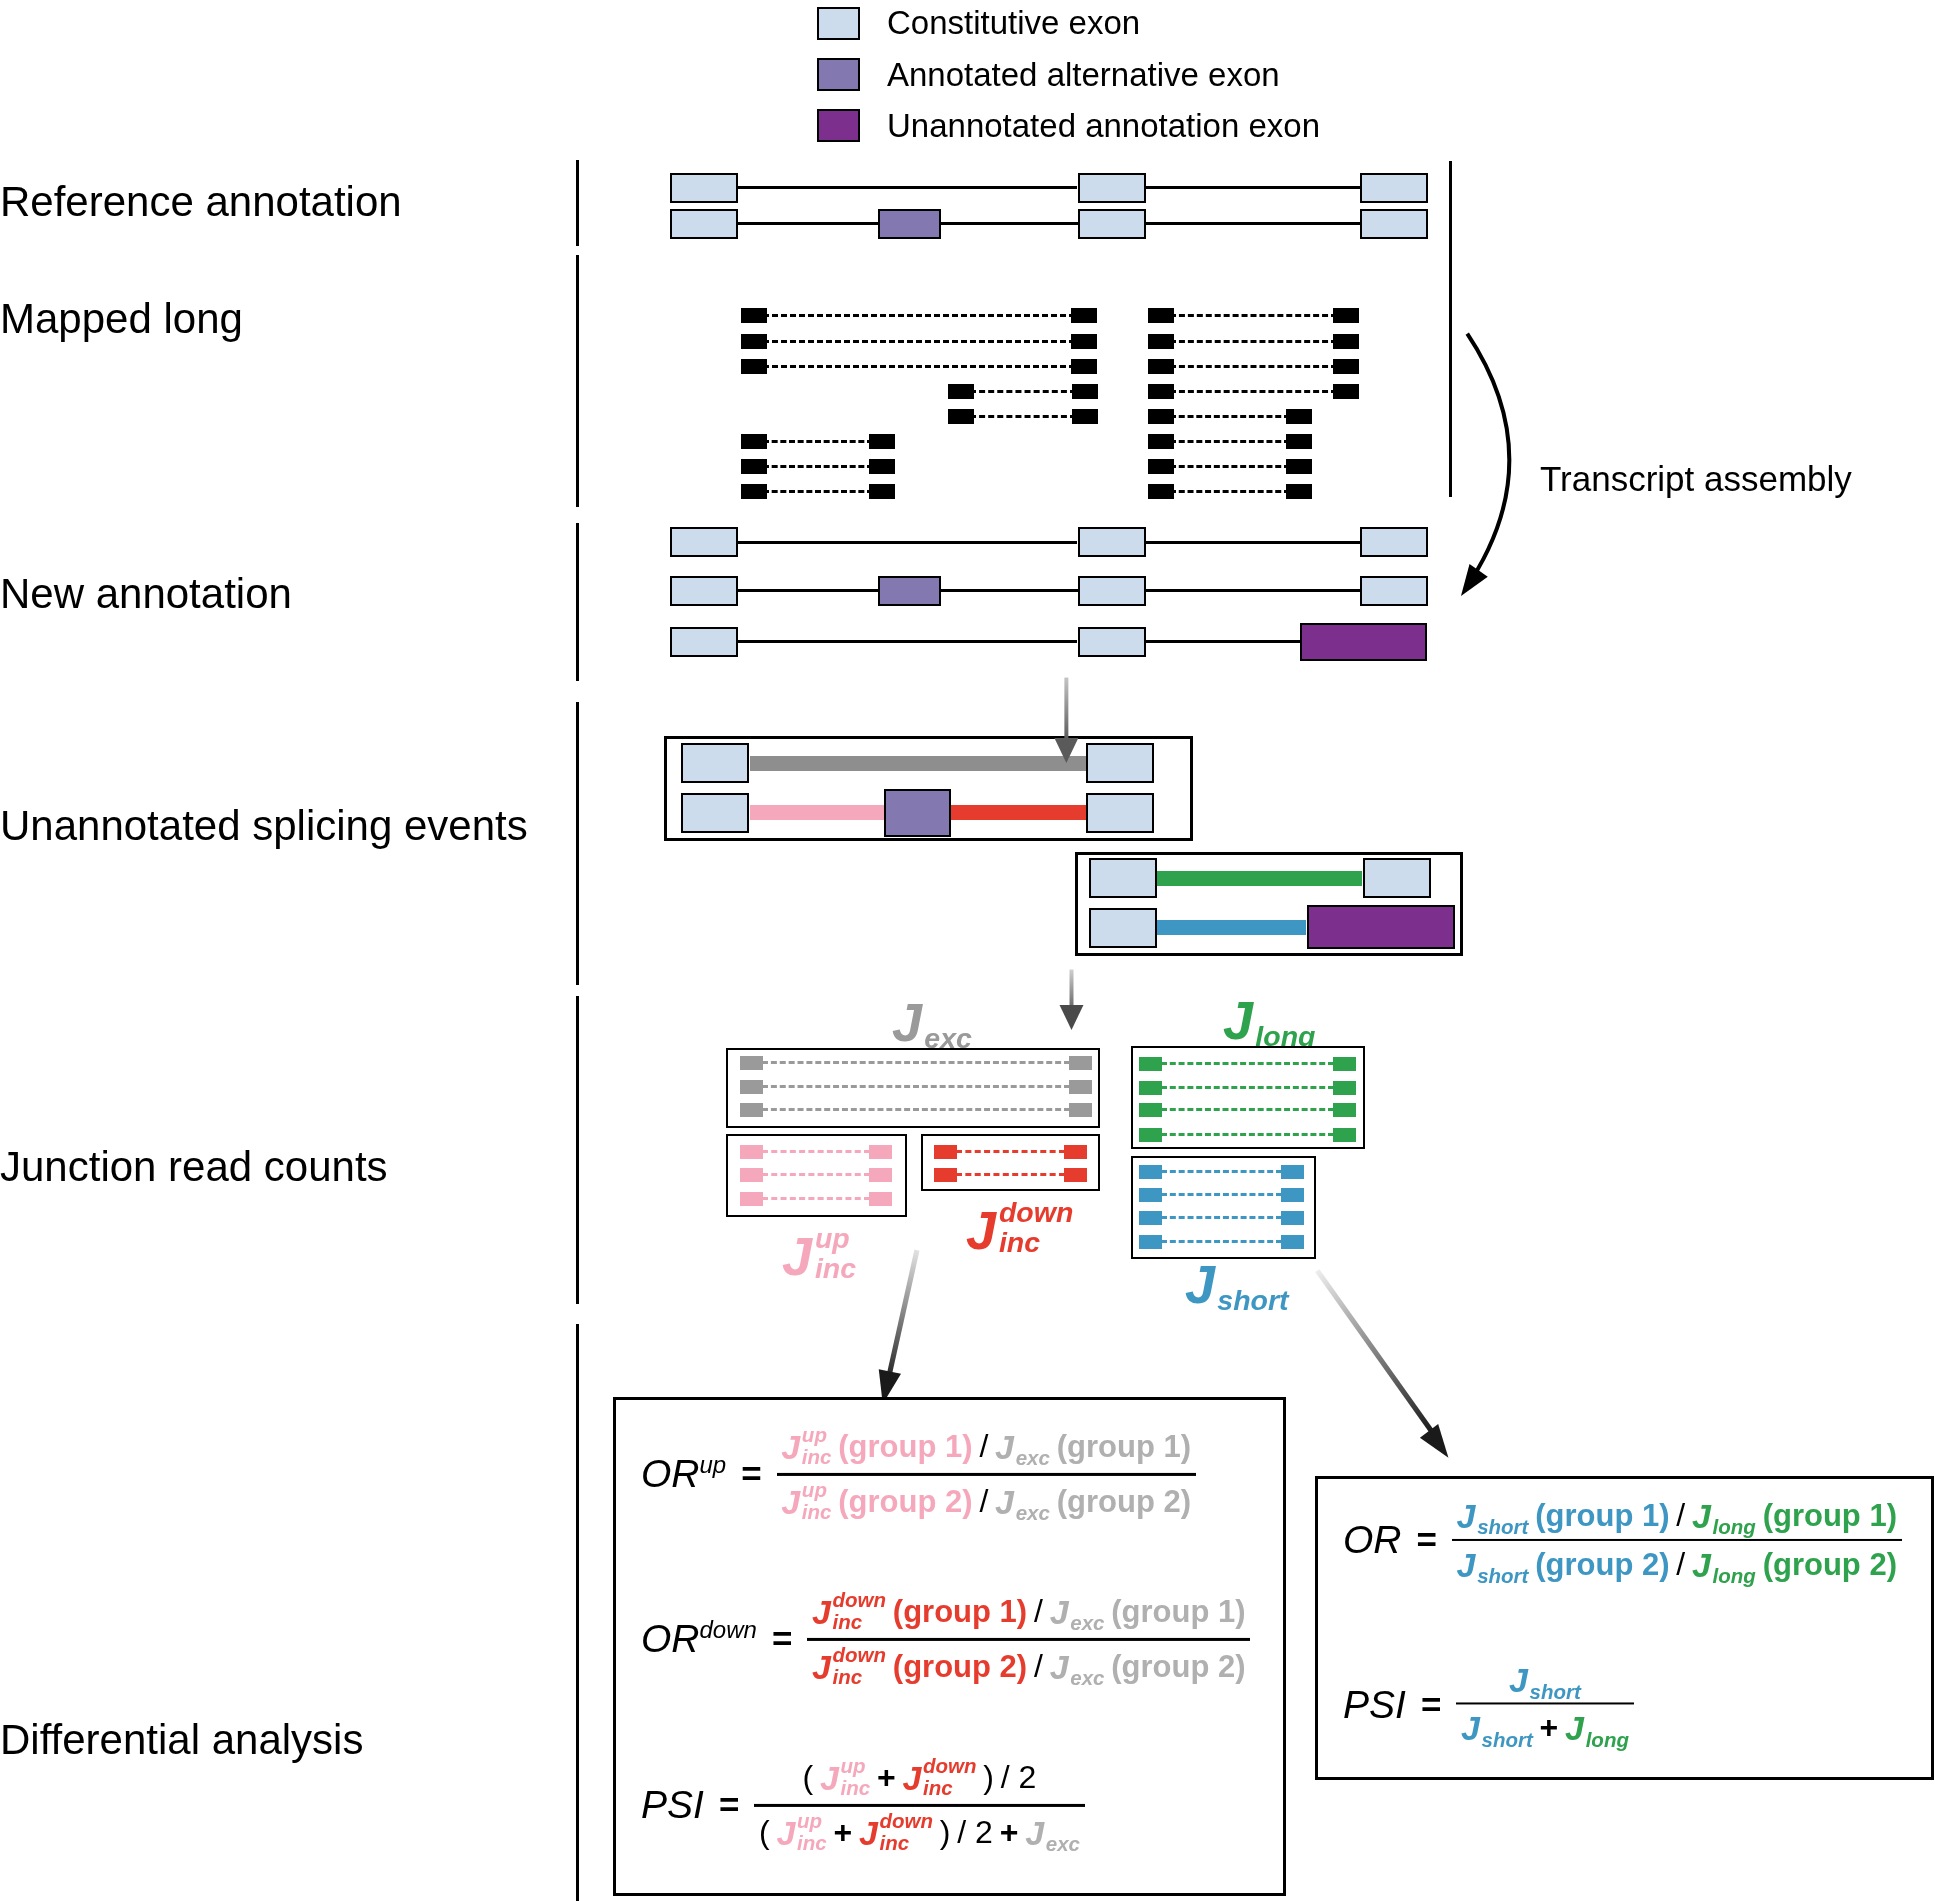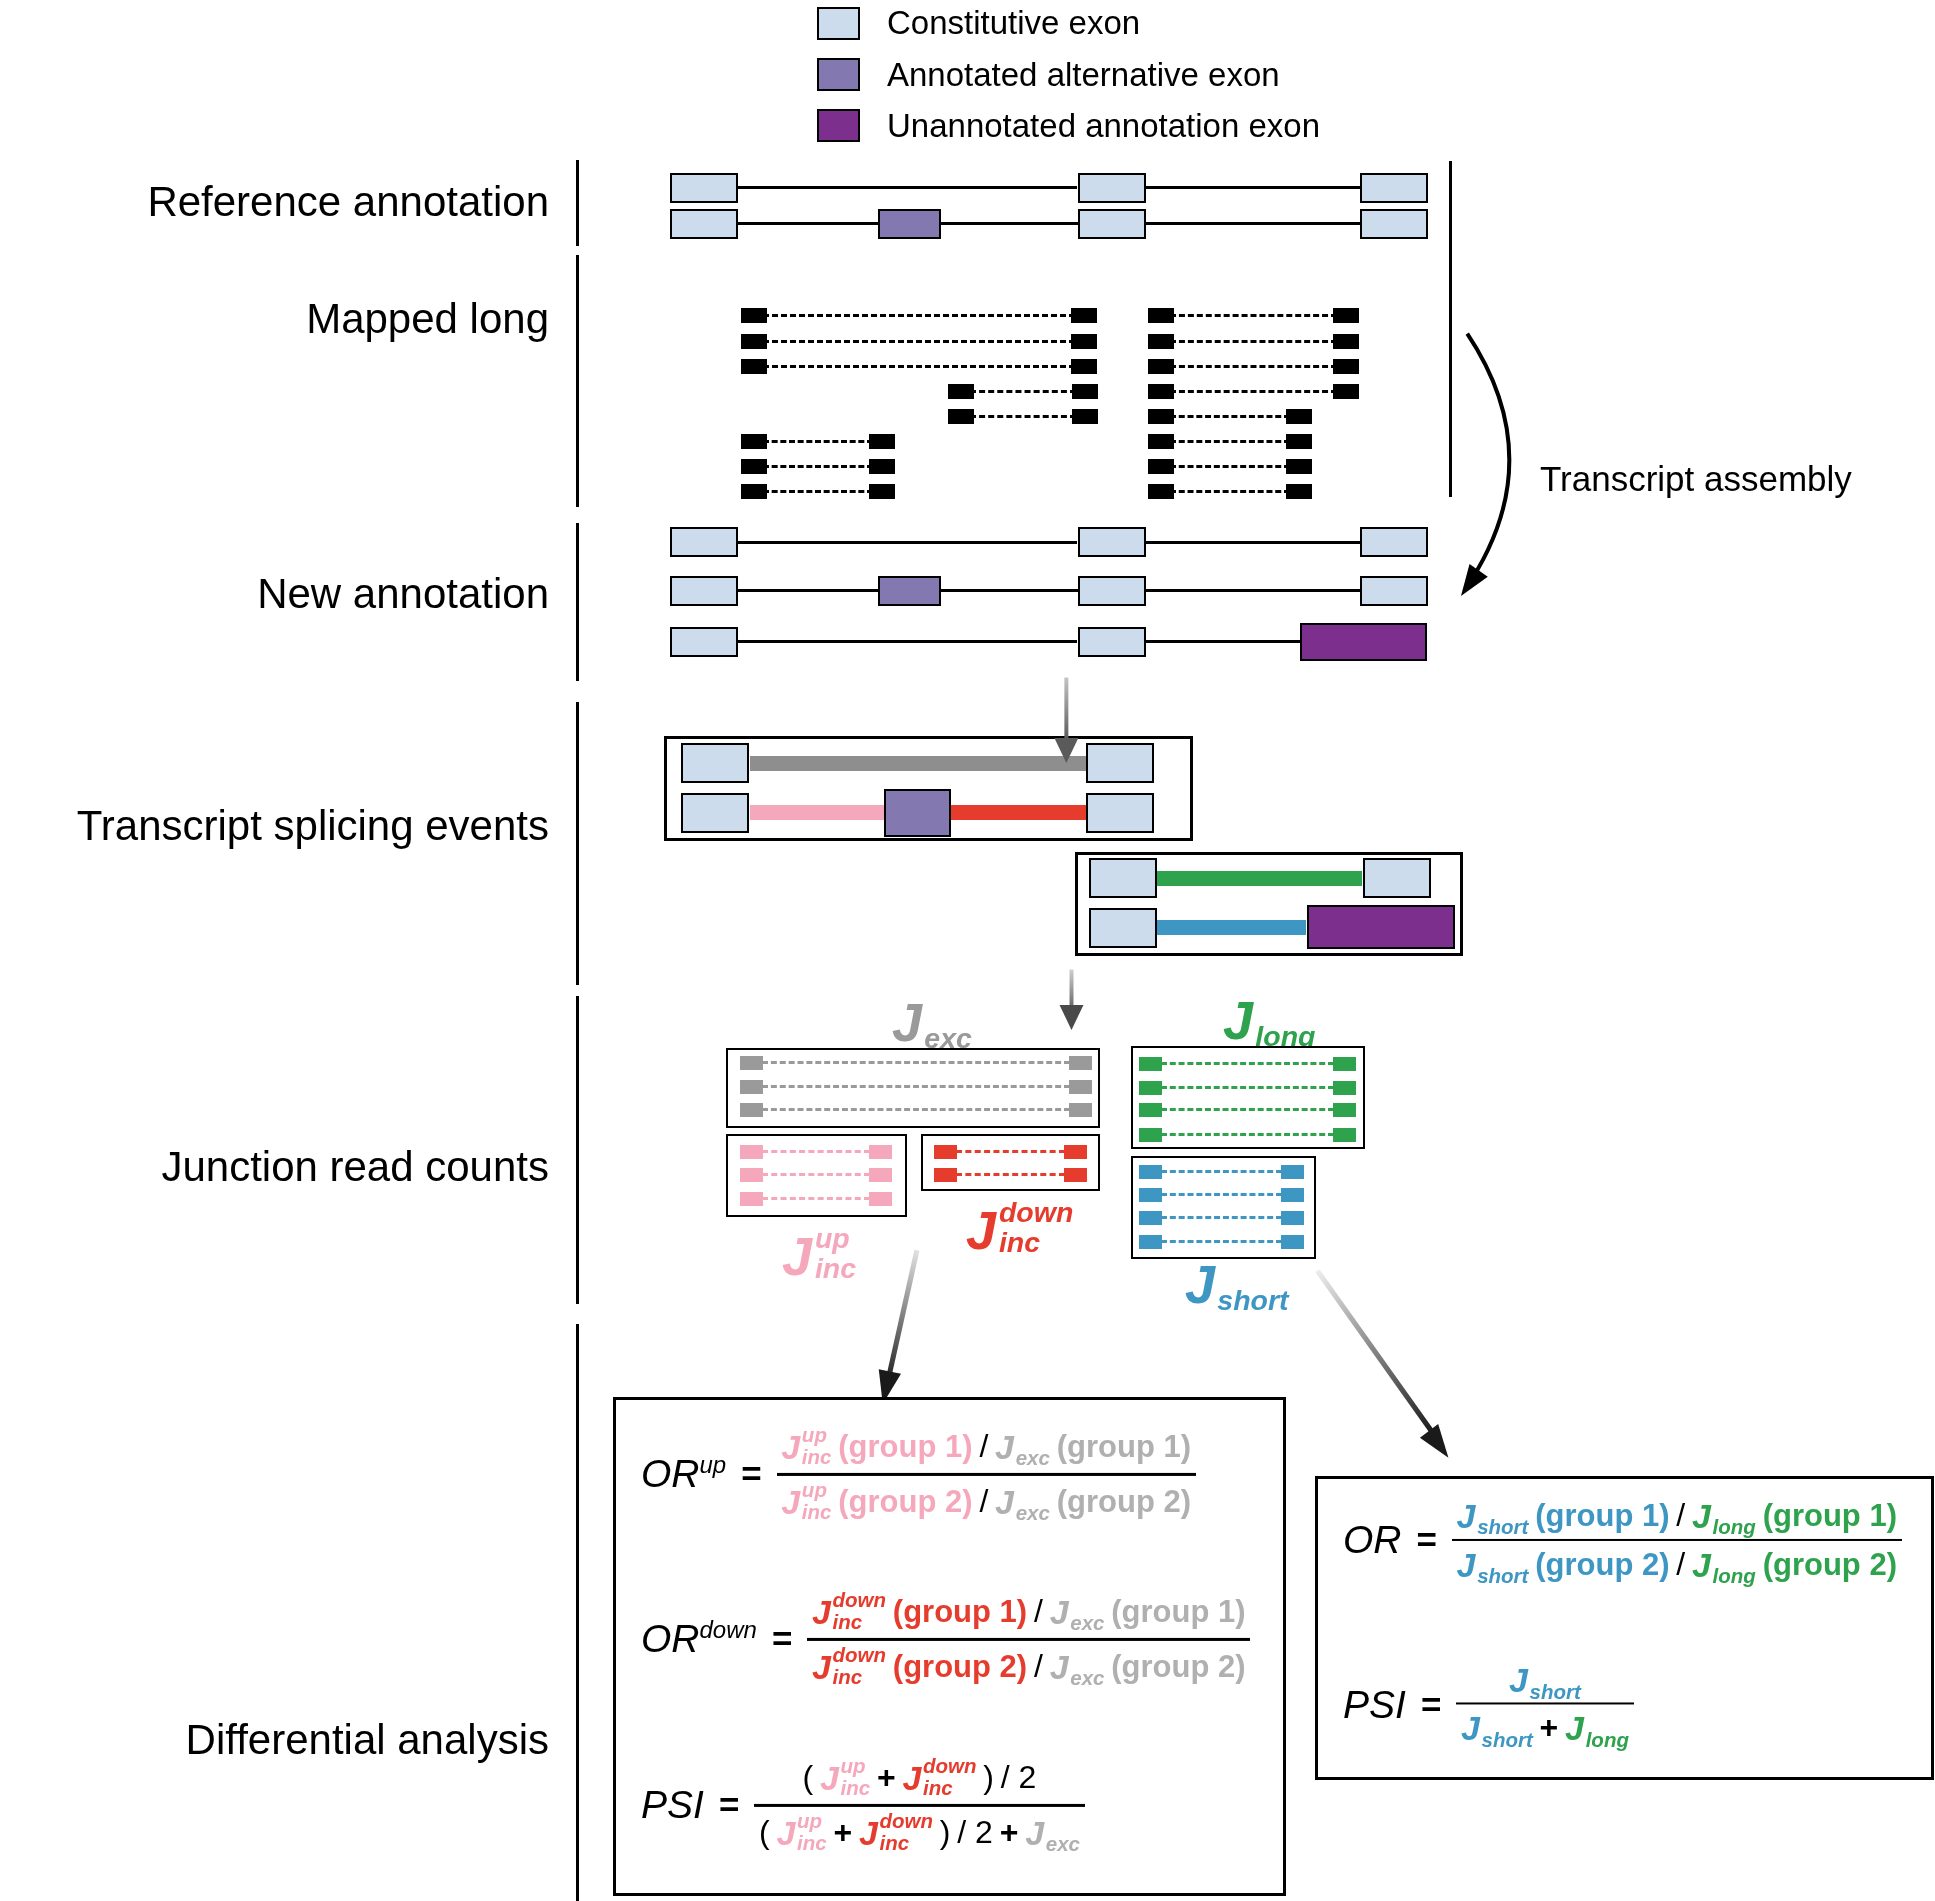--- a/index.html
+++ b/index.html
@@ -1,19 +1,19 @@
 <!DOCTYPE html>
 <html style="font-size:9px"><head>
 <meta charset="utf-8">
 <style>
   html,body{margin:0;padding:0;background:#fff;}
   #canvas{position:relative;width:1936px;height:1902px;background:#fff;
           font-family:"Liberation Sans", sans-serif;color:#000;overflow:hidden;}
   
-  .seclabel{position:absolute;left:0;width:549px;text-align:right;font-size:42px;
+  .seclabel{position:absolute;left:0;width:549px;font-size:42px;
             line-height:51px;color:#000;white-space:nowrap;}
   
   .vseg{position:absolute;width:3.4px;background:#000;}
   
   .swatch{position:absolute;width:43px;height:33px;border:2.3px solid #000;box-sizing:border-box;}
   .legtext{position:absolute;left:887px;height:33px;display:flex;align-items:center;
            font-size:33px;white-space:nowrap;}
   
   .exon{position:absolute;background:#ccdcec;border:2.3px solid #000;box-sizing:border-box;}
   .exon.alt{background:#8478b1;}
@@ -65,21 +65,21 @@
   <div class="swatch" style="left:817px;top:6.8px;background:#ccdcec;"></div>
   <div class="legtext" style="top:6.8px;">Constitutive exon</div>
   <div class="swatch" style="left:817px;top:58px;background:#8478b1;"></div>
   <div class="legtext" style="top:58px;">Annotated alternative exon</div>
   <div class="swatch" style="left:817px;top:109px;background:#7d2f8d;"></div>
   <div class="legtext" style="top:109px;">Unannotated annotation exon</div>
 
   <div class="seclabel" style="top:176px;">Reference annotation</div>
   <div class="seclabel" style="top:293px;">Mapped long</div>
   <div class="seclabel" style="top:568px;">New annotation</div>
-  <div class="seclabel" style="top:800px;">Transcript splicing events</div>
+  <div class="seclabel" style="top:800px;">Unannotated splicing events</div>
   <div class="seclabel" style="top:1141px;">Junction read counts</div>
   <div class="seclabel" style="top:1714px;">Differential analysis</div>
 
   <div class="vseg" style="left:576px;top:160px;height:86px;"></div>
   <div class="vseg" style="left:576px;top:255px;height:252px;"></div>
   <div class="vseg" style="left:576px;top:523px;height:158px;"></div>
   <div class="vseg" style="left:576px;top:702px;height:283px;"></div>
   <div class="vseg" style="left:576px;top:996px;height:308px;"></div>
   <div class="vseg" style="left:576px;top:1324px;height:578px;"></div>
   <div class="vseg" style="left:1449px;top:161px;height:336px;"></div>

